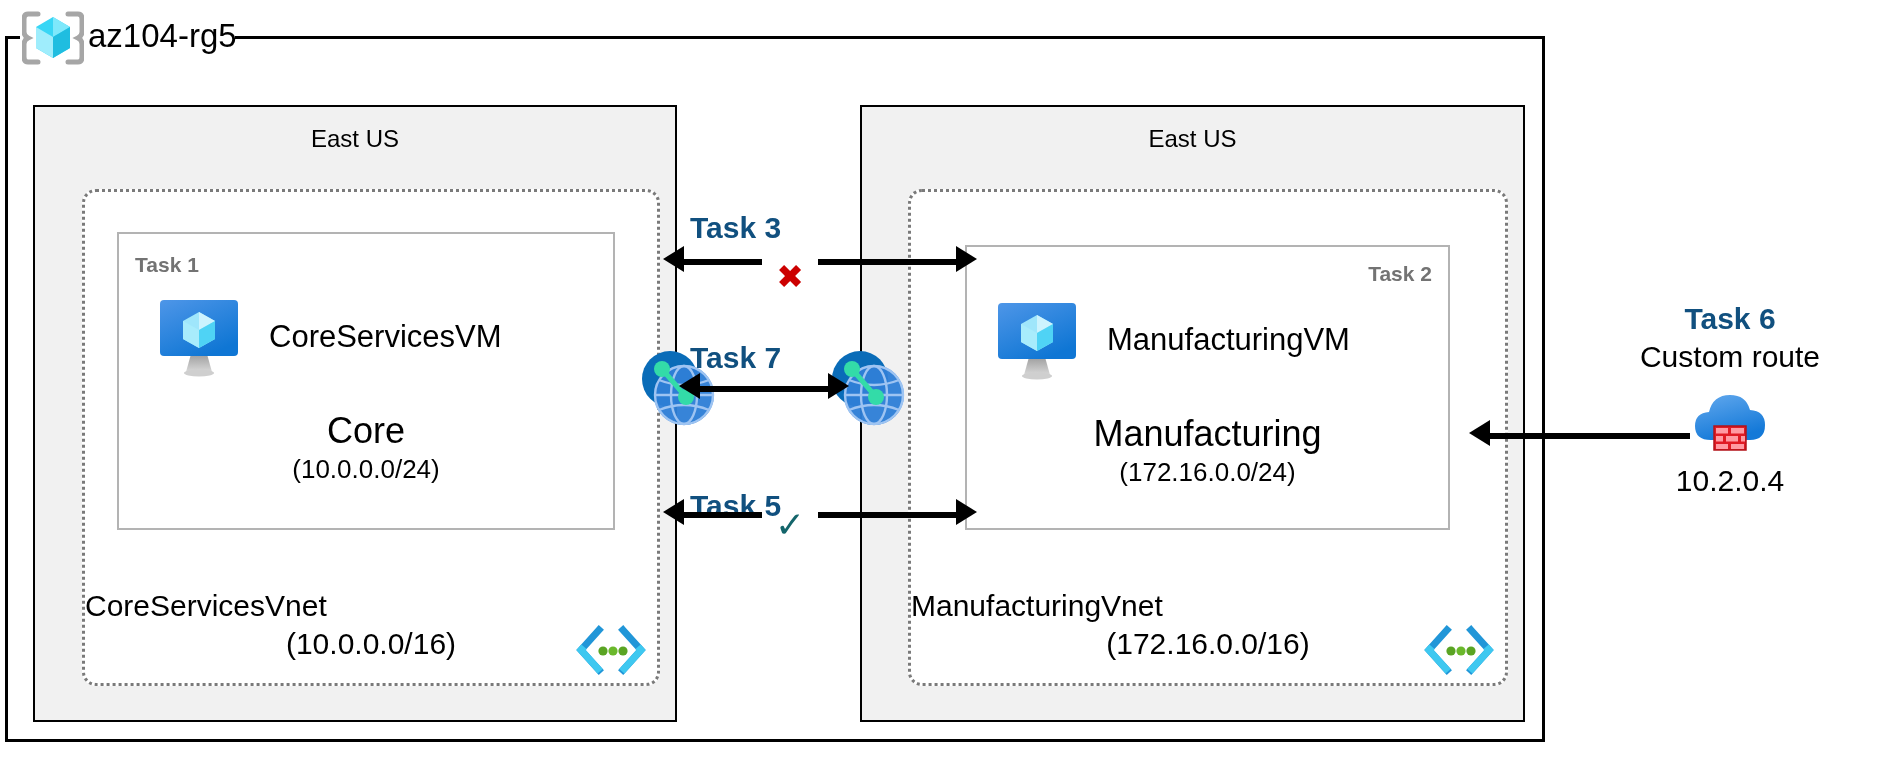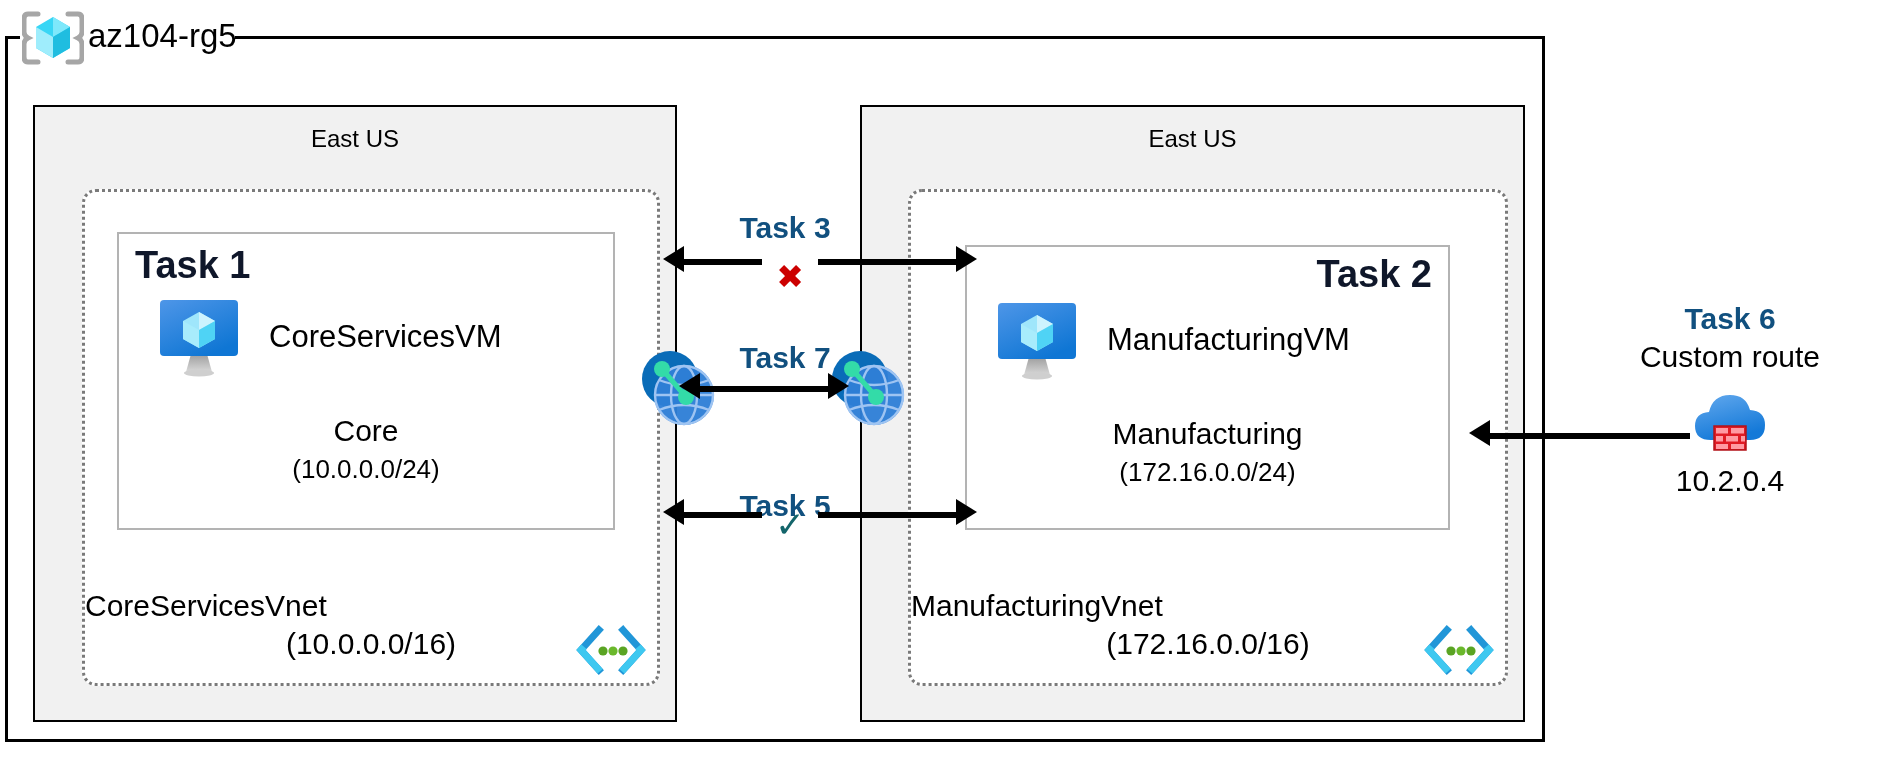--- a/index.html
+++ b/index.html
@@ -69,55 +69,55 @@
   .vnet.right .vnet-badge{left:512px;top:432px;}
 
   
   .subnet{
     position:absolute;border:2px solid #b3b3b3;background:#ffffff;
     box-sizing:border-box;
   }
   .subnet.left{left:117px;top:232px;width:498px;height:298px;}
   .subnet.right{left:965px;top:245px;width:485px;height:285px;}
   .task-tag{
-    position:absolute;font-size:38px;font-weight:bold;color:#0f172a;
+    position:absolute;font-size:21px;font-weight:bold;color:#737373;
     line-height:34px;white-space:nowrap;
   }
   .subnet.left .task-tag{left:16px;top:14px;}
   .subnet.right .task-tag{right:16px;top:10px;}
   .vm-row{position:absolute;display:flex;align-items:center;}
   .subnet.left .vm-row{left:36px;top:62px;text-align:center;}
   .subnet.right .vm-row{left:26px;top:52px;}
   .vm-icon{width:88px;height:82px;flex:0 0 auto;}
   .vm-name{
     font-size:31px;line-height:36px;color:#000;margin-left:26px;
     white-space:nowrap;
   }
   .subnet-name{
     position:absolute;left:0;width:100%;text-align:center;
-    font-size:30px;line-height:38px;color:#000;
+    font-size:36px;line-height:38px;color:#000;
   }
   .subnet.left .subnet-name{top:178px;}
   .subnet.right .subnet-name{top:168px;}
   .subnet-cidr{
     position:absolute;left:0;width:100%;text-align:center;
     font-size:26px;line-height:38px;color:#000;
   }
   .subnet.left .subnet-cidr{top:216px;}
   .subnet.right .subnet-cidr{top:206px;}
 
   
   .peer-icon{position:absolute;width:86px;height:86px;}
   .peer-icon.pl{left:636px;top:345px;}
   .peer-icon.pr{left:826px;top:345px;}
 
   
   .mid-task{
     position:absolute;font-size:30px;font-weight:bold;color:#11507f;
-    line-height:36px;text-align:center;white-space:nowrap;
+    line-height:36px;white-space:nowrap;
   }
   .mid-task.t3{left:690px;top:210px;width:190px;}
   .mid-task.t4{left:690px;top:340px;width:190px;}
   .mid-task.t5{left:690px;top:460px;width:190px;margin-top:28px;}
 
   
   .arrow-line{position:absolute;height:6px;background:#000;}
   .arrow-head{
     position:absolute;width:0;height:0;
     border-top:13px solid transparent;border-bottom:13px solid transparent;

